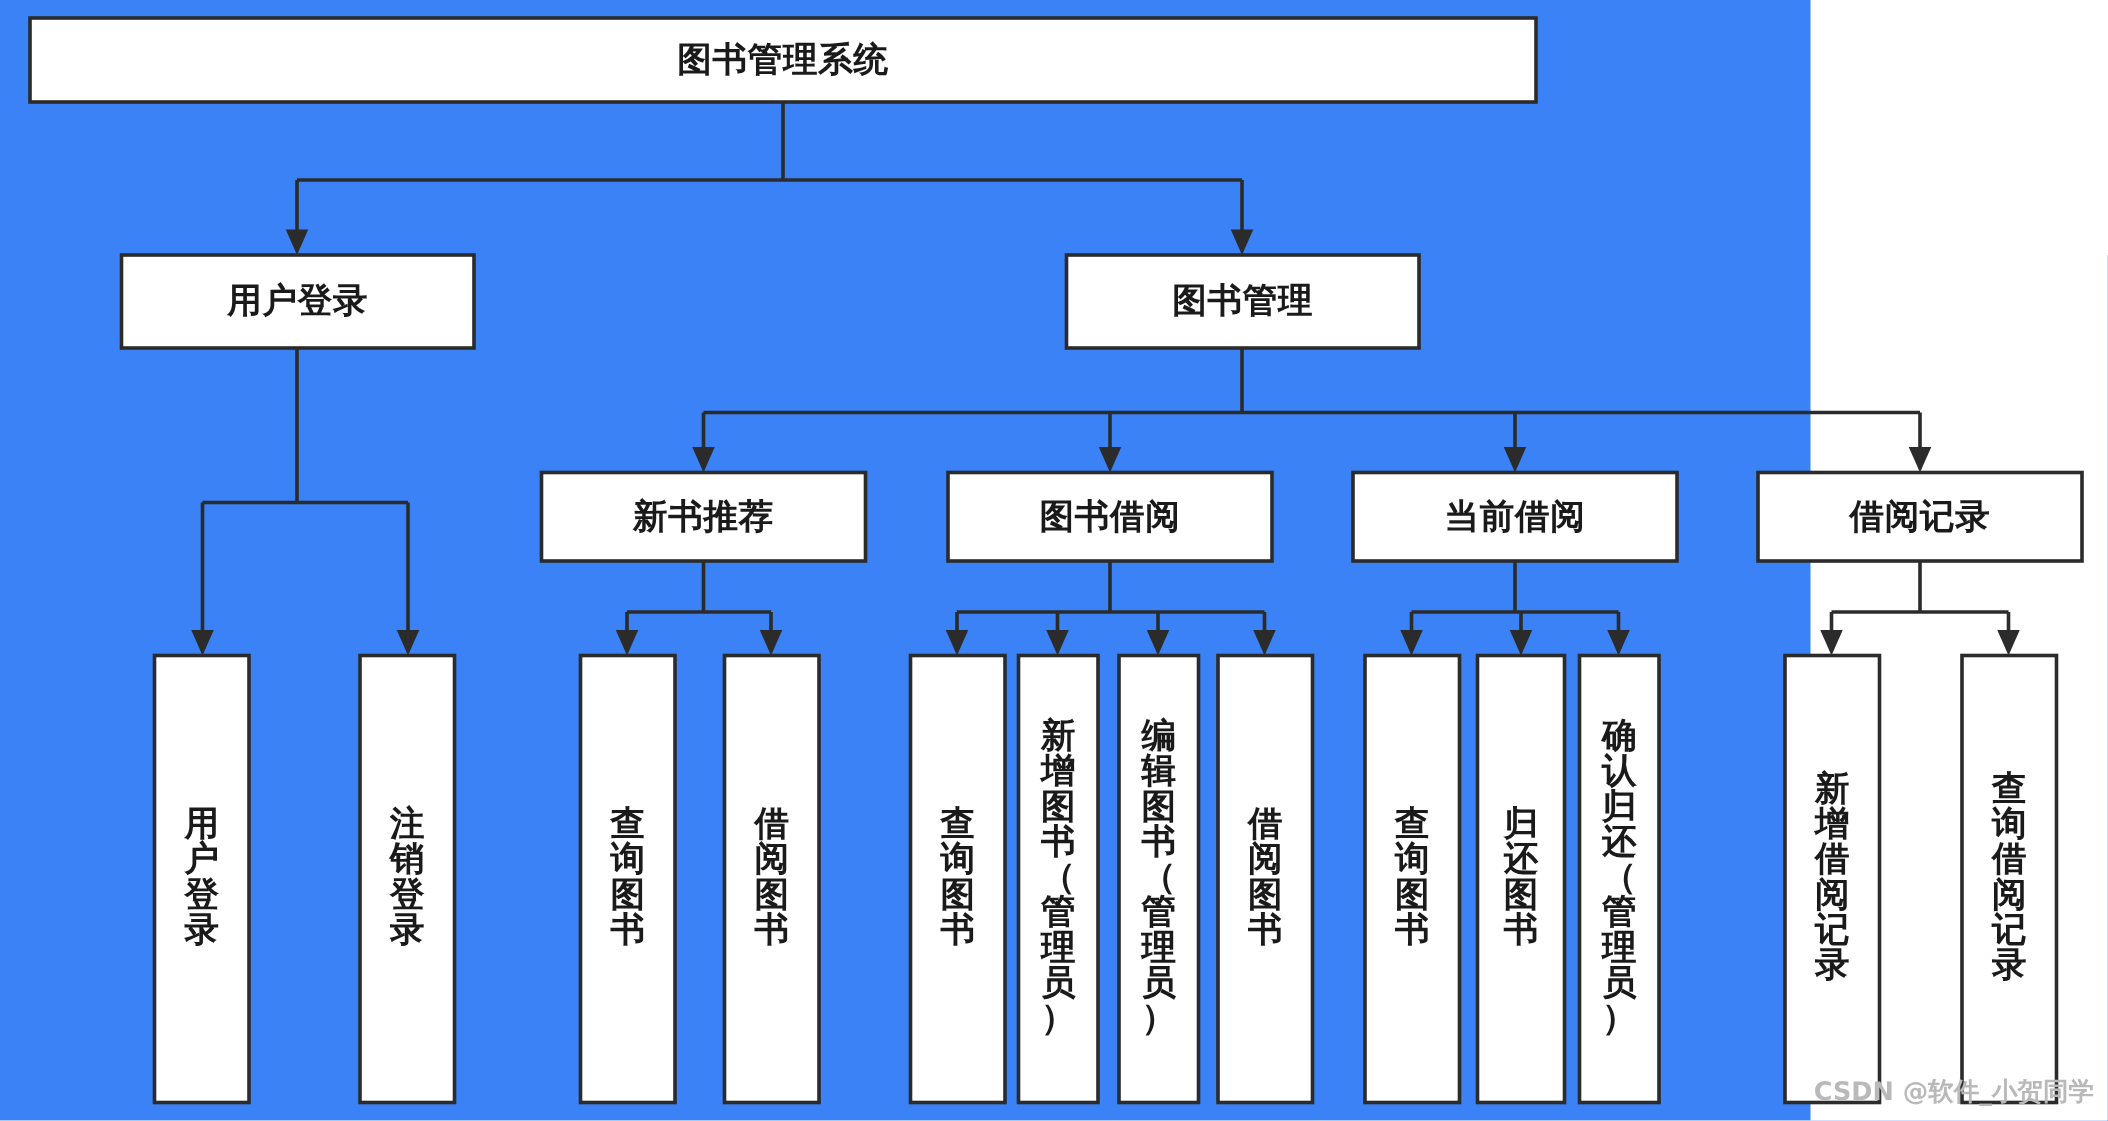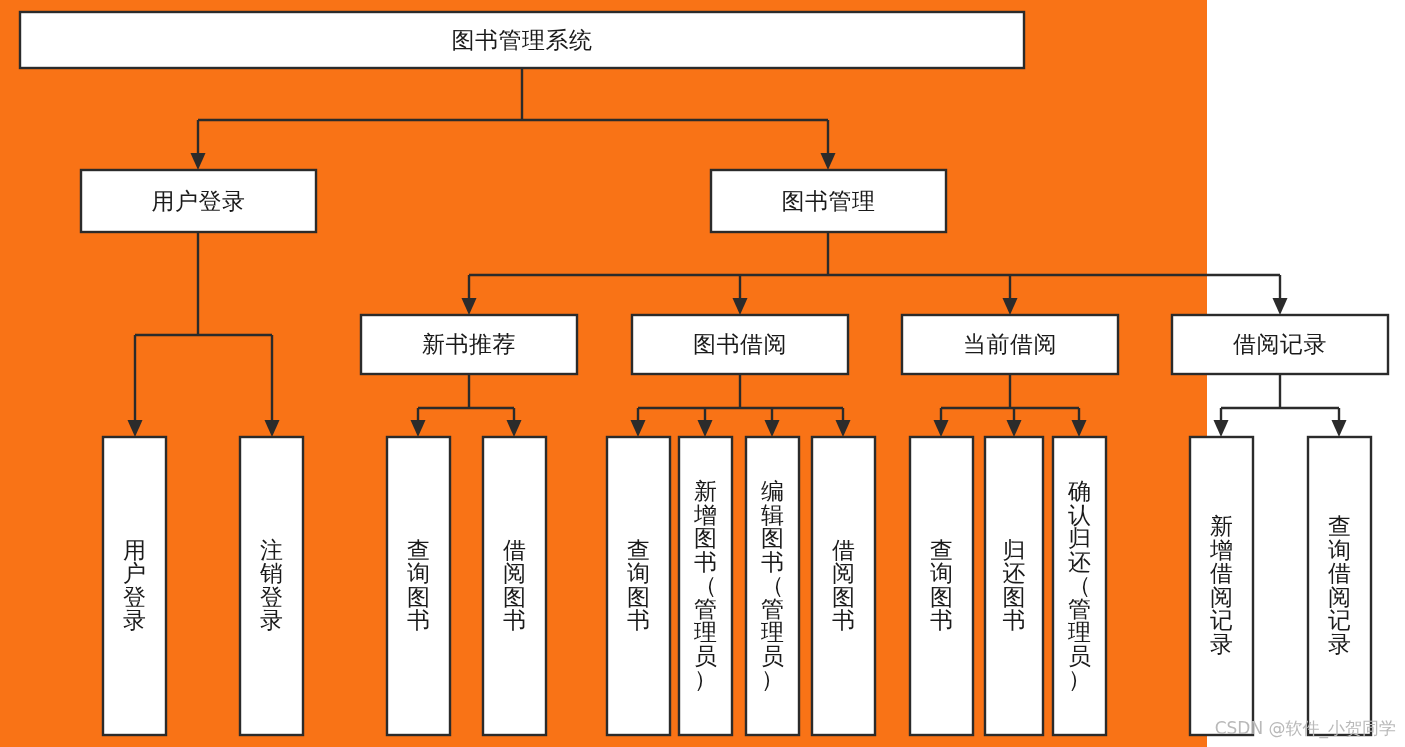--- a/index.html
+++ b/index.html
@@ -11,21 +11,22 @@
   body {
     width: 1405px;
     height: 747px;
     font-family: "DejaVu Sans", "Liberation Sans", sans-serif;
     overflow: hidden;
   }
   #diagram-root {
     position: relative;
     width: 1207px;
     height: 747px;
-    background: #f97316;
+    background: #3b82f6;
+    font-weight: bold;
   }
   svg.diagram-canvas {
     position: absolute;
     top: 0;
     left: 0;
     width: 1405px;
     height: 747px;
     display: block;
   }
   .node-box {

